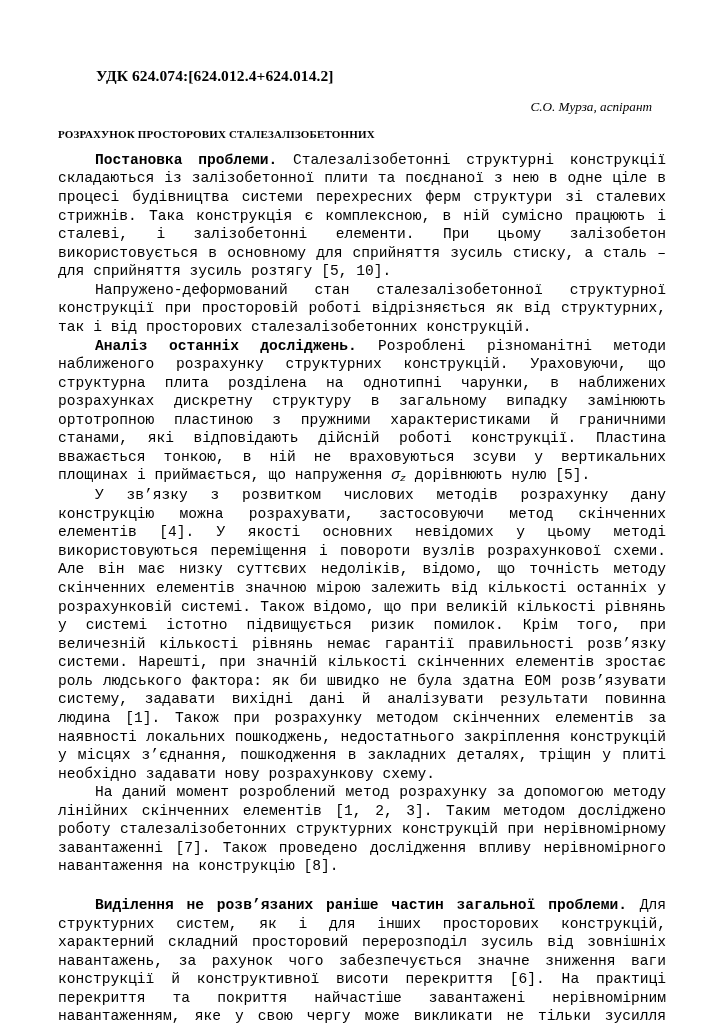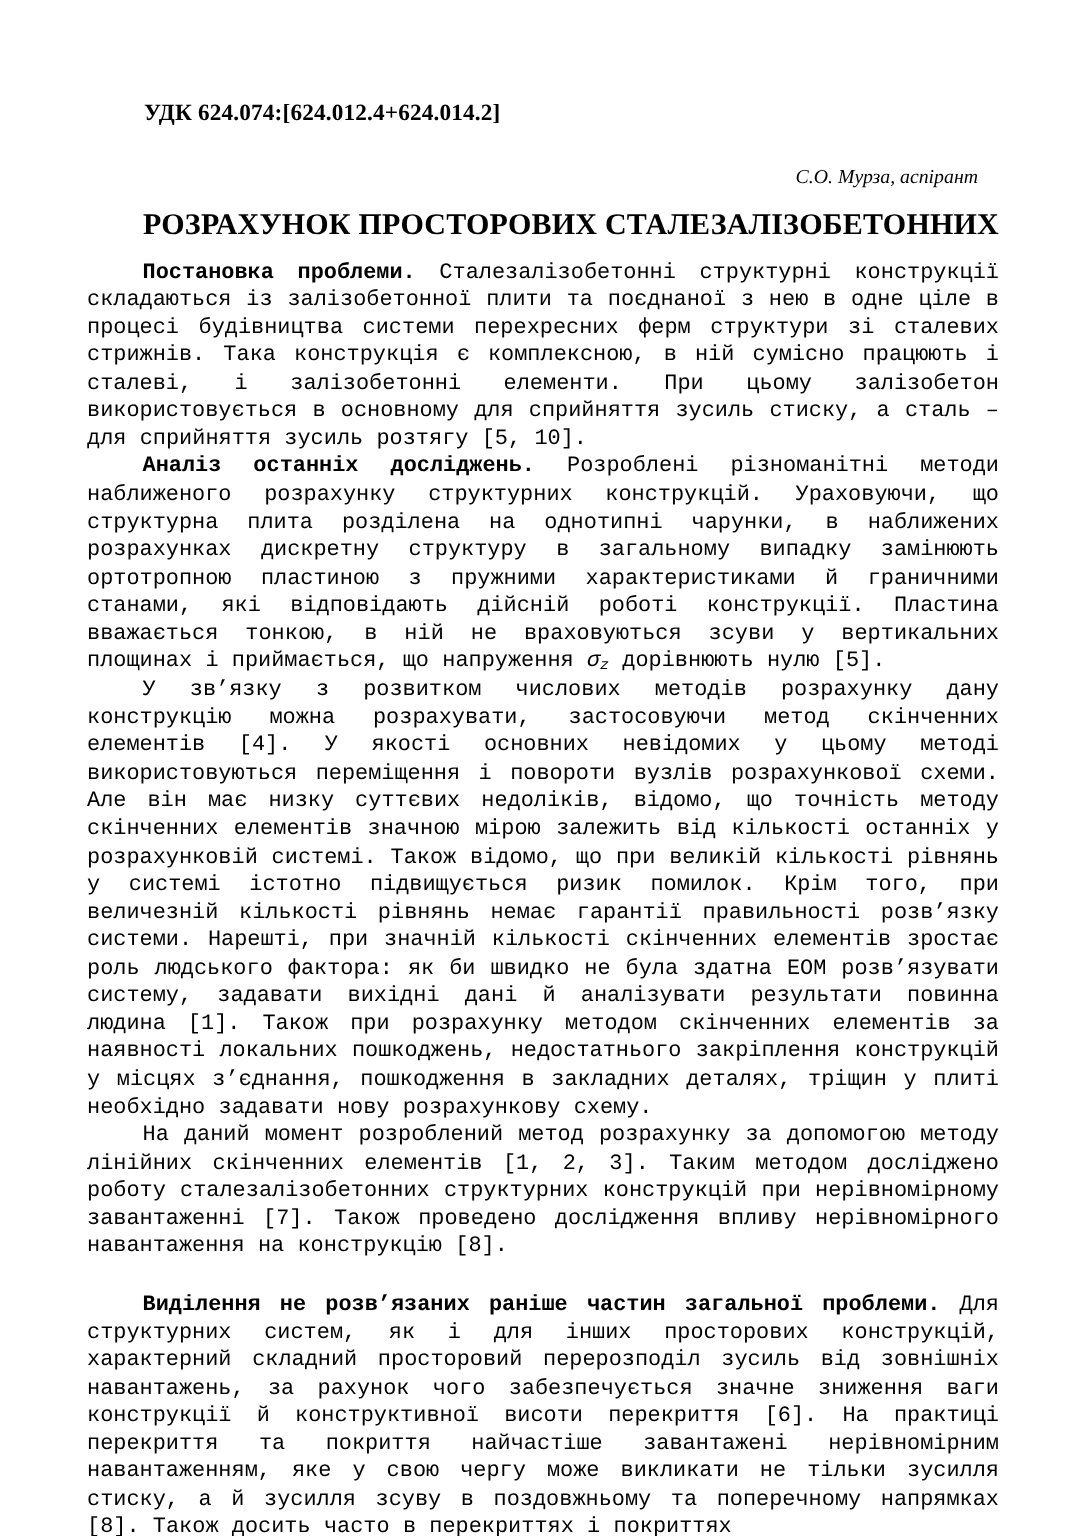--- a/index.html
+++ b/index.html
@@ -24,36 +24,36 @@
     padding: 66px 58px 0 58px;
   }
   .udk {
     font-weight: bold;
     font-size: 15.5px;
     letter-spacing: 0.1px;
     margin: 0 0 0 38px;
     line-height: 1.25;
   }
   .authorblock {
-    margin-top: 24px;
+    margin-top: 13px;
     text-align: right;
     font-style: italic;
     font-size: 13.2px;
     line-height: 1.33;
     padding-right: 14px;
   }
   .authorblock .ln {
     display: block;
     white-space: nowrap;
   }
   .doc-title {
     margin: 12px 0 0 0;
-    text-align: right;
+    text-align: left;
     font-weight: bold;
-    font-size: 20px;
+    font-size: 11px;
     line-height: 1.18;
     letter-spacing: 0.15px;
   }
   .doc-title .ln {
     display: block;
   }
   .body-text {
     margin-top: 10px;
     font-family: Liberation Mono, monospace;
   }
@@ -95,20 +95,21 @@
   </div>
 
   <h1 class="doc-title">
     <span class="ln">РОЗРАХУНОК ПРОСТОРОВИХ СТАЛЕЗАЛІЗОБЕТОННИХ</span>
   </h1>
 
   <div class="body-text">
 
     <p class="para"><b class="lead">Постановка проблеми.</b><span> Сталезалізобетонні структурні конструкції складаються із залізобетонної плити та поєднаної з нею в одне ціле в процесі будівництва системи перехресних ферм структури зі сталевих стрижнів. Така конструкція є комплексною, в ній сумісно працюють і сталеві, і залізобетонні елементи. При цьому залізобетон використовується в основному для сприйняття зусиль стиску, а сталь – для сприйняття зусиль розтягу [5, 10].</span></p>
 
+    <p class="para"><span>Напружено-деформований стан сталезалізобетонної структурної конструкції при просторовій роботі відрізняється як від структурних, так і від просторових сталезалізобетонних конструкцій.</span></p>
 
     <p class="para"><b class="lead">Аналіз останніх досліджень.</b><span> Розроблені різноманітні методи наближеного розрахунку структурних конструкцій. Ураховуючи, що структурна плита розділена на однотипні чарунки, в наближених розрахунках дискретну структуру в загальному випадку замінюють ортотропною пластиною з пружними характеристиками й граничними станами, які відповідають дійсній роботі конструкції. Пластина вважається тонкою, в ній не враховуються зсуви у вертикальних площинах і приймається, що напруження </span><span class="sym">σ</span><span class="sub">z</span><span> дорівнюють нулю [5].</span></p>
 
     <p class="para"><span>У зв’язку з розвитком числових методів розрахунку дану конструкцію можна розрахувати, застосовуючи метод скінченних елементів [4]. У якості основних невідомих у цьому методі використовуються переміщення і повороти вузлів розрахункової схеми. Але він має низку суттєвих недоліків, відомо, що точність методу скінченних елементів значною мірою залежить від кількості останніх у розрахунковій системі. Також відомо, що при великій кількості рівнянь у системі істотно підвищується ризик помилок. Крім того, при величезній кількості рівнянь немає гарантії правильності розв’язку системи. Нарешті, при значній кількості скінченних елементів зростає роль людського фактора: як би швидко не була здатна ЕОМ розв’язувати систему, задавати вихідні дані й аналізувати результати повинна людина [1]. Також при розрахунку методом скінченних елементів за наявності локальних пошкоджень, недостатнього закріплення конструкцій у місцях з’єднання, пошкодження в закладних деталях, тріщин у плиті необхідно задавати нову розрахункову схему.</span></p>
 
     <p class="para"><span>На даний момент розроблений метод розрахунку за допомогою методу лінійних скінченних елементів [1, 2, 3]. Таким методом досліджено роботу сталезалізобетонних структурних конструкцій при нерівномірному завантаженні [7]. Також проведено дослідження впливу нерівномірного навантаження на конструкцію [8].</span></p>
 
     <p class="para last-justify"><b class="lead">Виділення не розв’язаних раніше частин загальної проблеми.</b><span> Для структурних систем, як і для інших просторових конструкцій, характерний складний просторовий перерозподіл зусиль від зовнішніх навантажень, за рахунок чого забезпечується значне зниження ваги конструкції й конструктивної висоти перекриття [6]. На практиці перекриття та покриття найчастіше завантажені нерівномірним навантаженням, яке у свою чергу може викликати не тільки зусилля стиску, а й зусилля зсуву в поздовжньому та поперечному напрямках [8]. Також досить часто в перекриттях і покриттях</span></p>
 
   </div>

